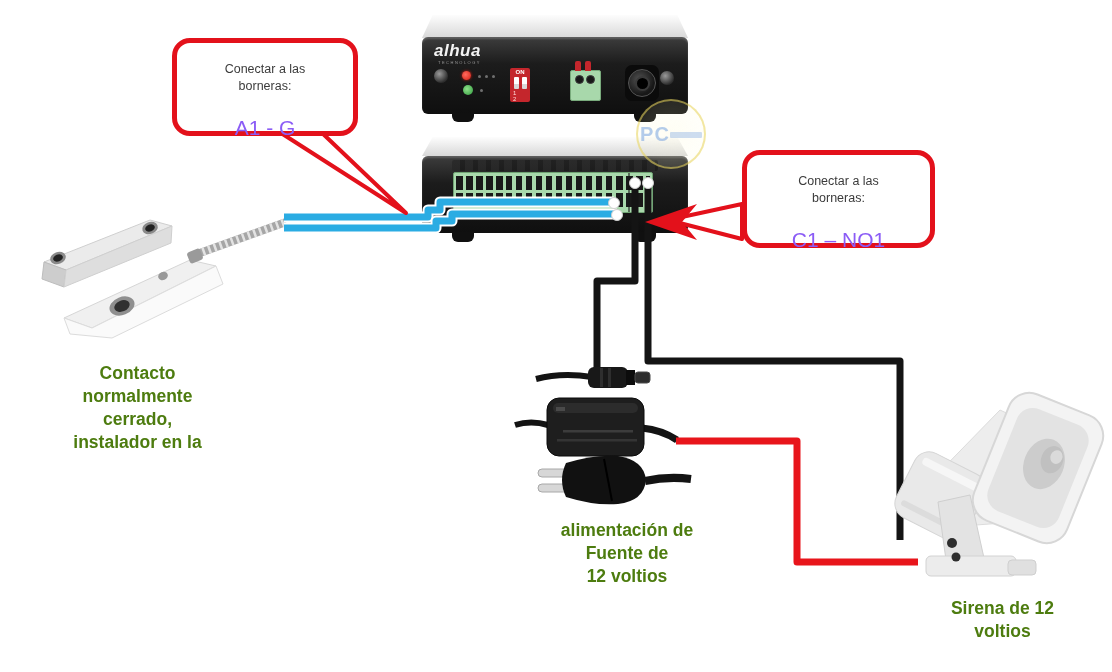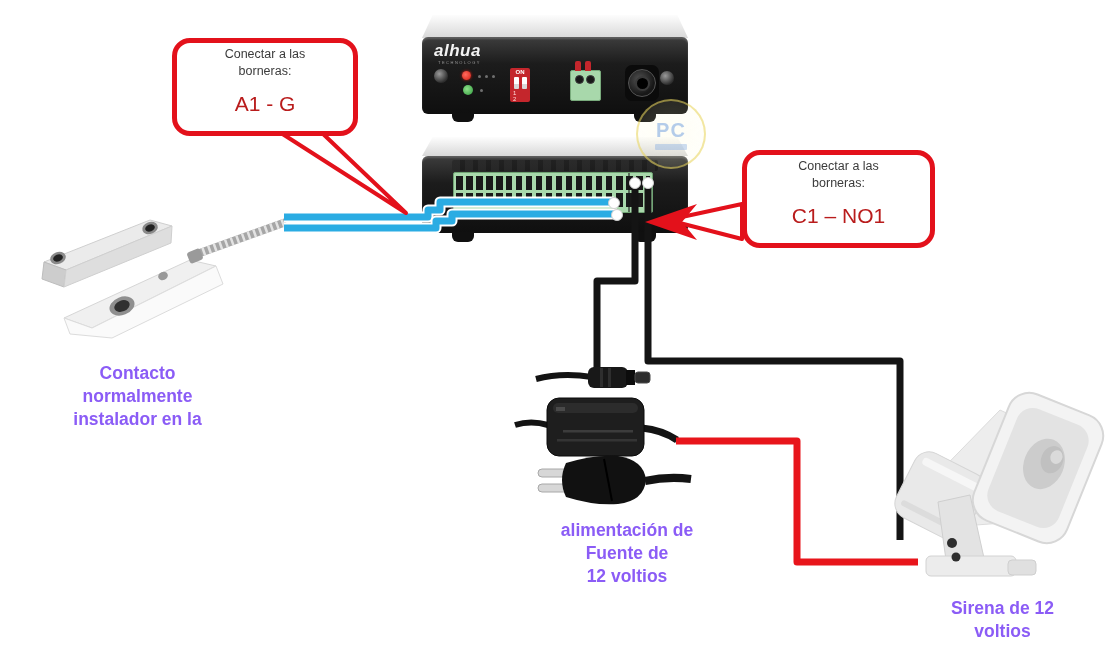--- a/index.html
+++ b/index.html
@@ -41,31 +41,31 @@
           background:repeating-linear-gradient(90deg,#242424 0 8px,#151515 8px 13px);}
   .tstrip{position:absolute;left:453px;top:172px;width:200px;height:41px;background:#a8d8ab;
           border:1px solid #6fa473;border-radius:2px;z-index:1;box-sizing:border-box;}
   .trow{height:14px;margin:3px 2px 0;
         background:repeating-linear-gradient(90deg,#191919 0 6.5px,rgba(0,0,0,0) 6.5px 10px);}
   .tdiv{position:absolute;left:174px;top:0;width:2px;height:39px;background:#141414;opacity:.55;}
   
   .wm{position:absolute;left:636px;top:99px;width:66px;height:66px;border-radius:50%;z-index:2;
       border:2px solid rgba(232,212,90,.55);
       background:radial-gradient(circle,rgba(255,250,205,.22),rgba(255,250,205,.05));
-      display:flex;flex-direction:column;align-items:center;justify-content:center;}
+      display:flex;flex-direction:row;align-items:center;justify-content:center;}
   .wm-txt{font-weight:bold;font-size:20px;color:rgba(130,170,225,.6);letter-spacing:1px;}
   .wm-bar{width:32px;height:6px;margin-top:2px;background:rgba(130,170,225,.4);border-radius:1px;}
   
   .ovl{position:absolute;left:0;top:0;z-index:3;}
   
   .bubble{position:absolute;box-sizing:border-box;background:#fff;border:5px solid #e3111b;
-          border-radius:18px;text-align:center;color:#3b3b3b;z-index:4;padding-top:3px;}
+          border-radius:18px;text-align:center;color:#3b3b3b;z-index:4;padding-top:18px;}
   .b-line{font-size:12.5px;line-height:17px;}
-  .b-value{font-size:21px;line-height:26px;margin-top:11px;color:#b91c1c;}
-  .lbl{position:absolute;font-weight:bold;color:#8b5cf6;text-align:center;
+  .b-value{font-size:21px;line-height:26px;margin-top:20px;color:#8b5cf6;}
+  .lbl{position:absolute;font-weight:bold;color:#4d7c0f;text-align:center;
        font-size:17.5px;line-height:23px;z-index:4;}
 </style>
 </head>
 <body>
 
 <div class="canvas">
 
   <div class="dev-top" style="left:422px;top:15px;width:266px;height:23px;"></div>
   <div class="dev-face" style="left:422px;top:37px;width:266px;height:77px;">
     <div class="logo">alhua</div>
@@ -236,20 +236,21 @@
   </div>
   <div class="bubble" style="left:742px;top:150px;width:193px;height:98px;">
     <div class="b-line">Conectar a las</div>
     <div class="b-line">borneras:</div>
     <div class="b-value">C1 – NO1</div>
   </div>
 
   <div class="lbl" style="left:30px;top:362px;width:215px;">
     <div>Contacto</div>
     <div>normalmente</div>
+    <div>cerrado,</div>
     <div>instalador en la</div>
   </div>
   <div class="lbl" style="left:528px;top:519px;width:198px;">
     <div>alimentación de</div>
     <div>Fuente de</div>
     <div>12 voltios</div>
   </div>
   <div class="lbl" style="left:925px;top:597px;width:155px;">
     <div>Sirena de 12</div>
     <div>voltios</div>

